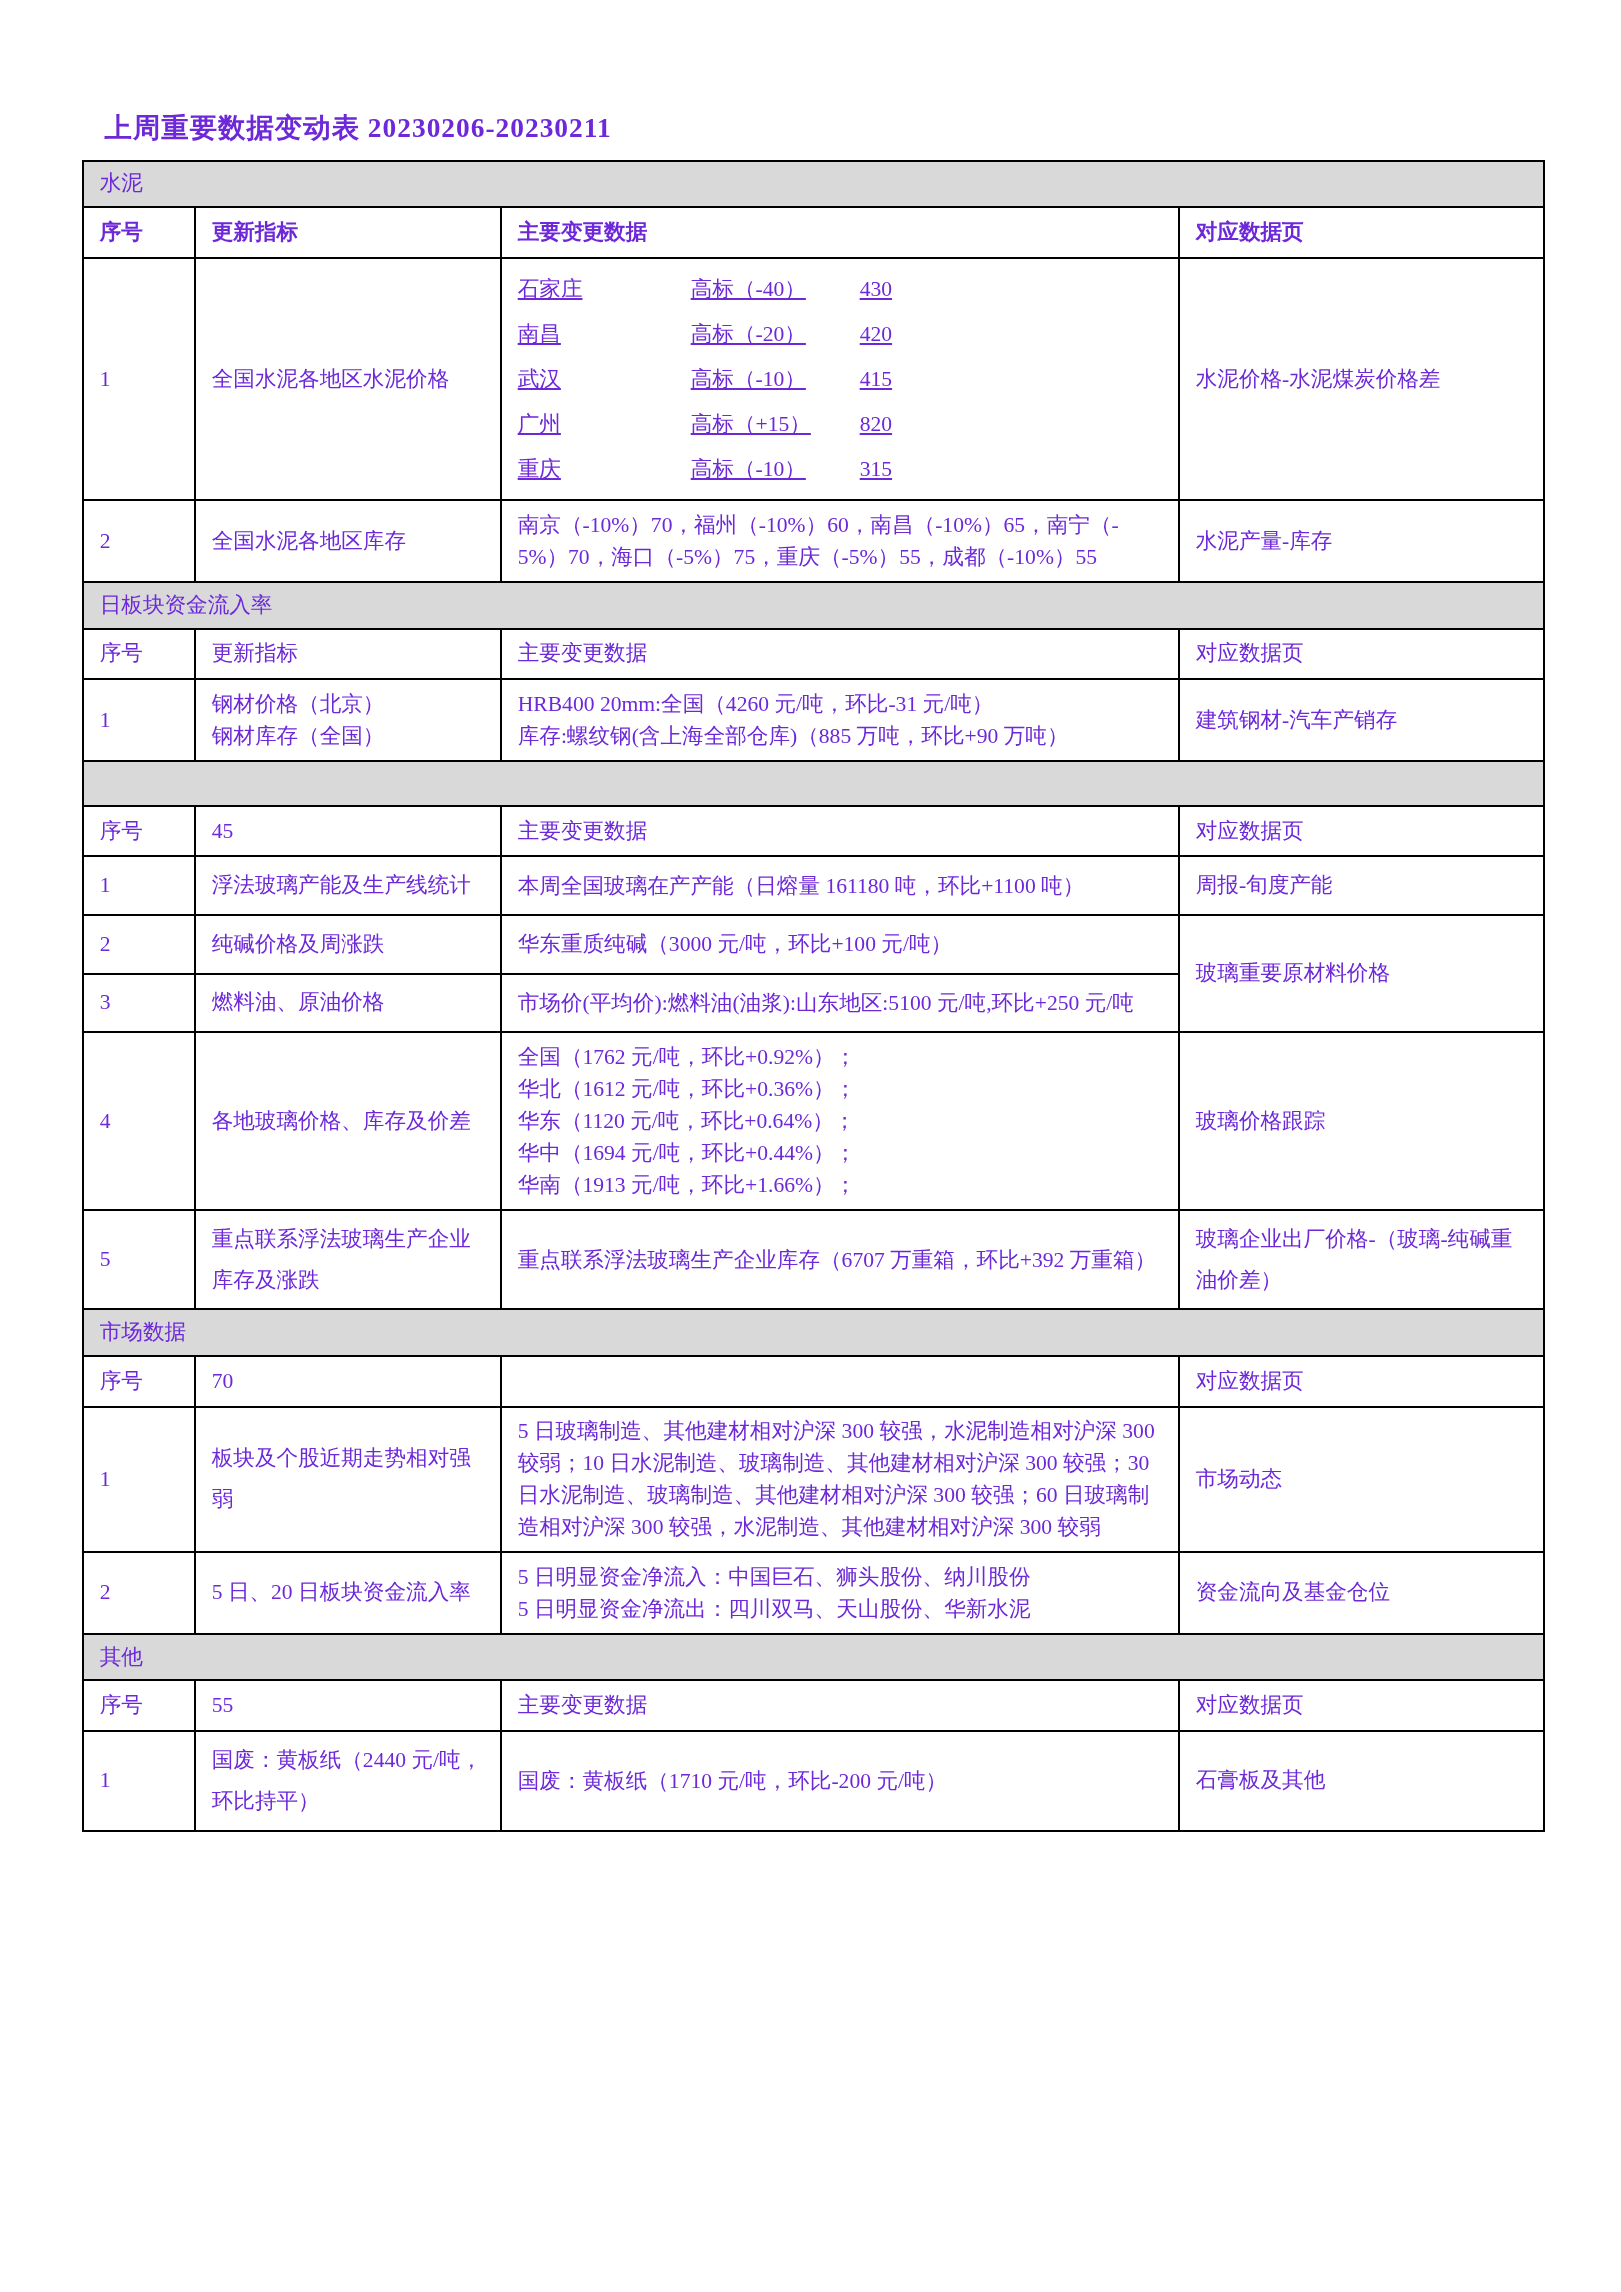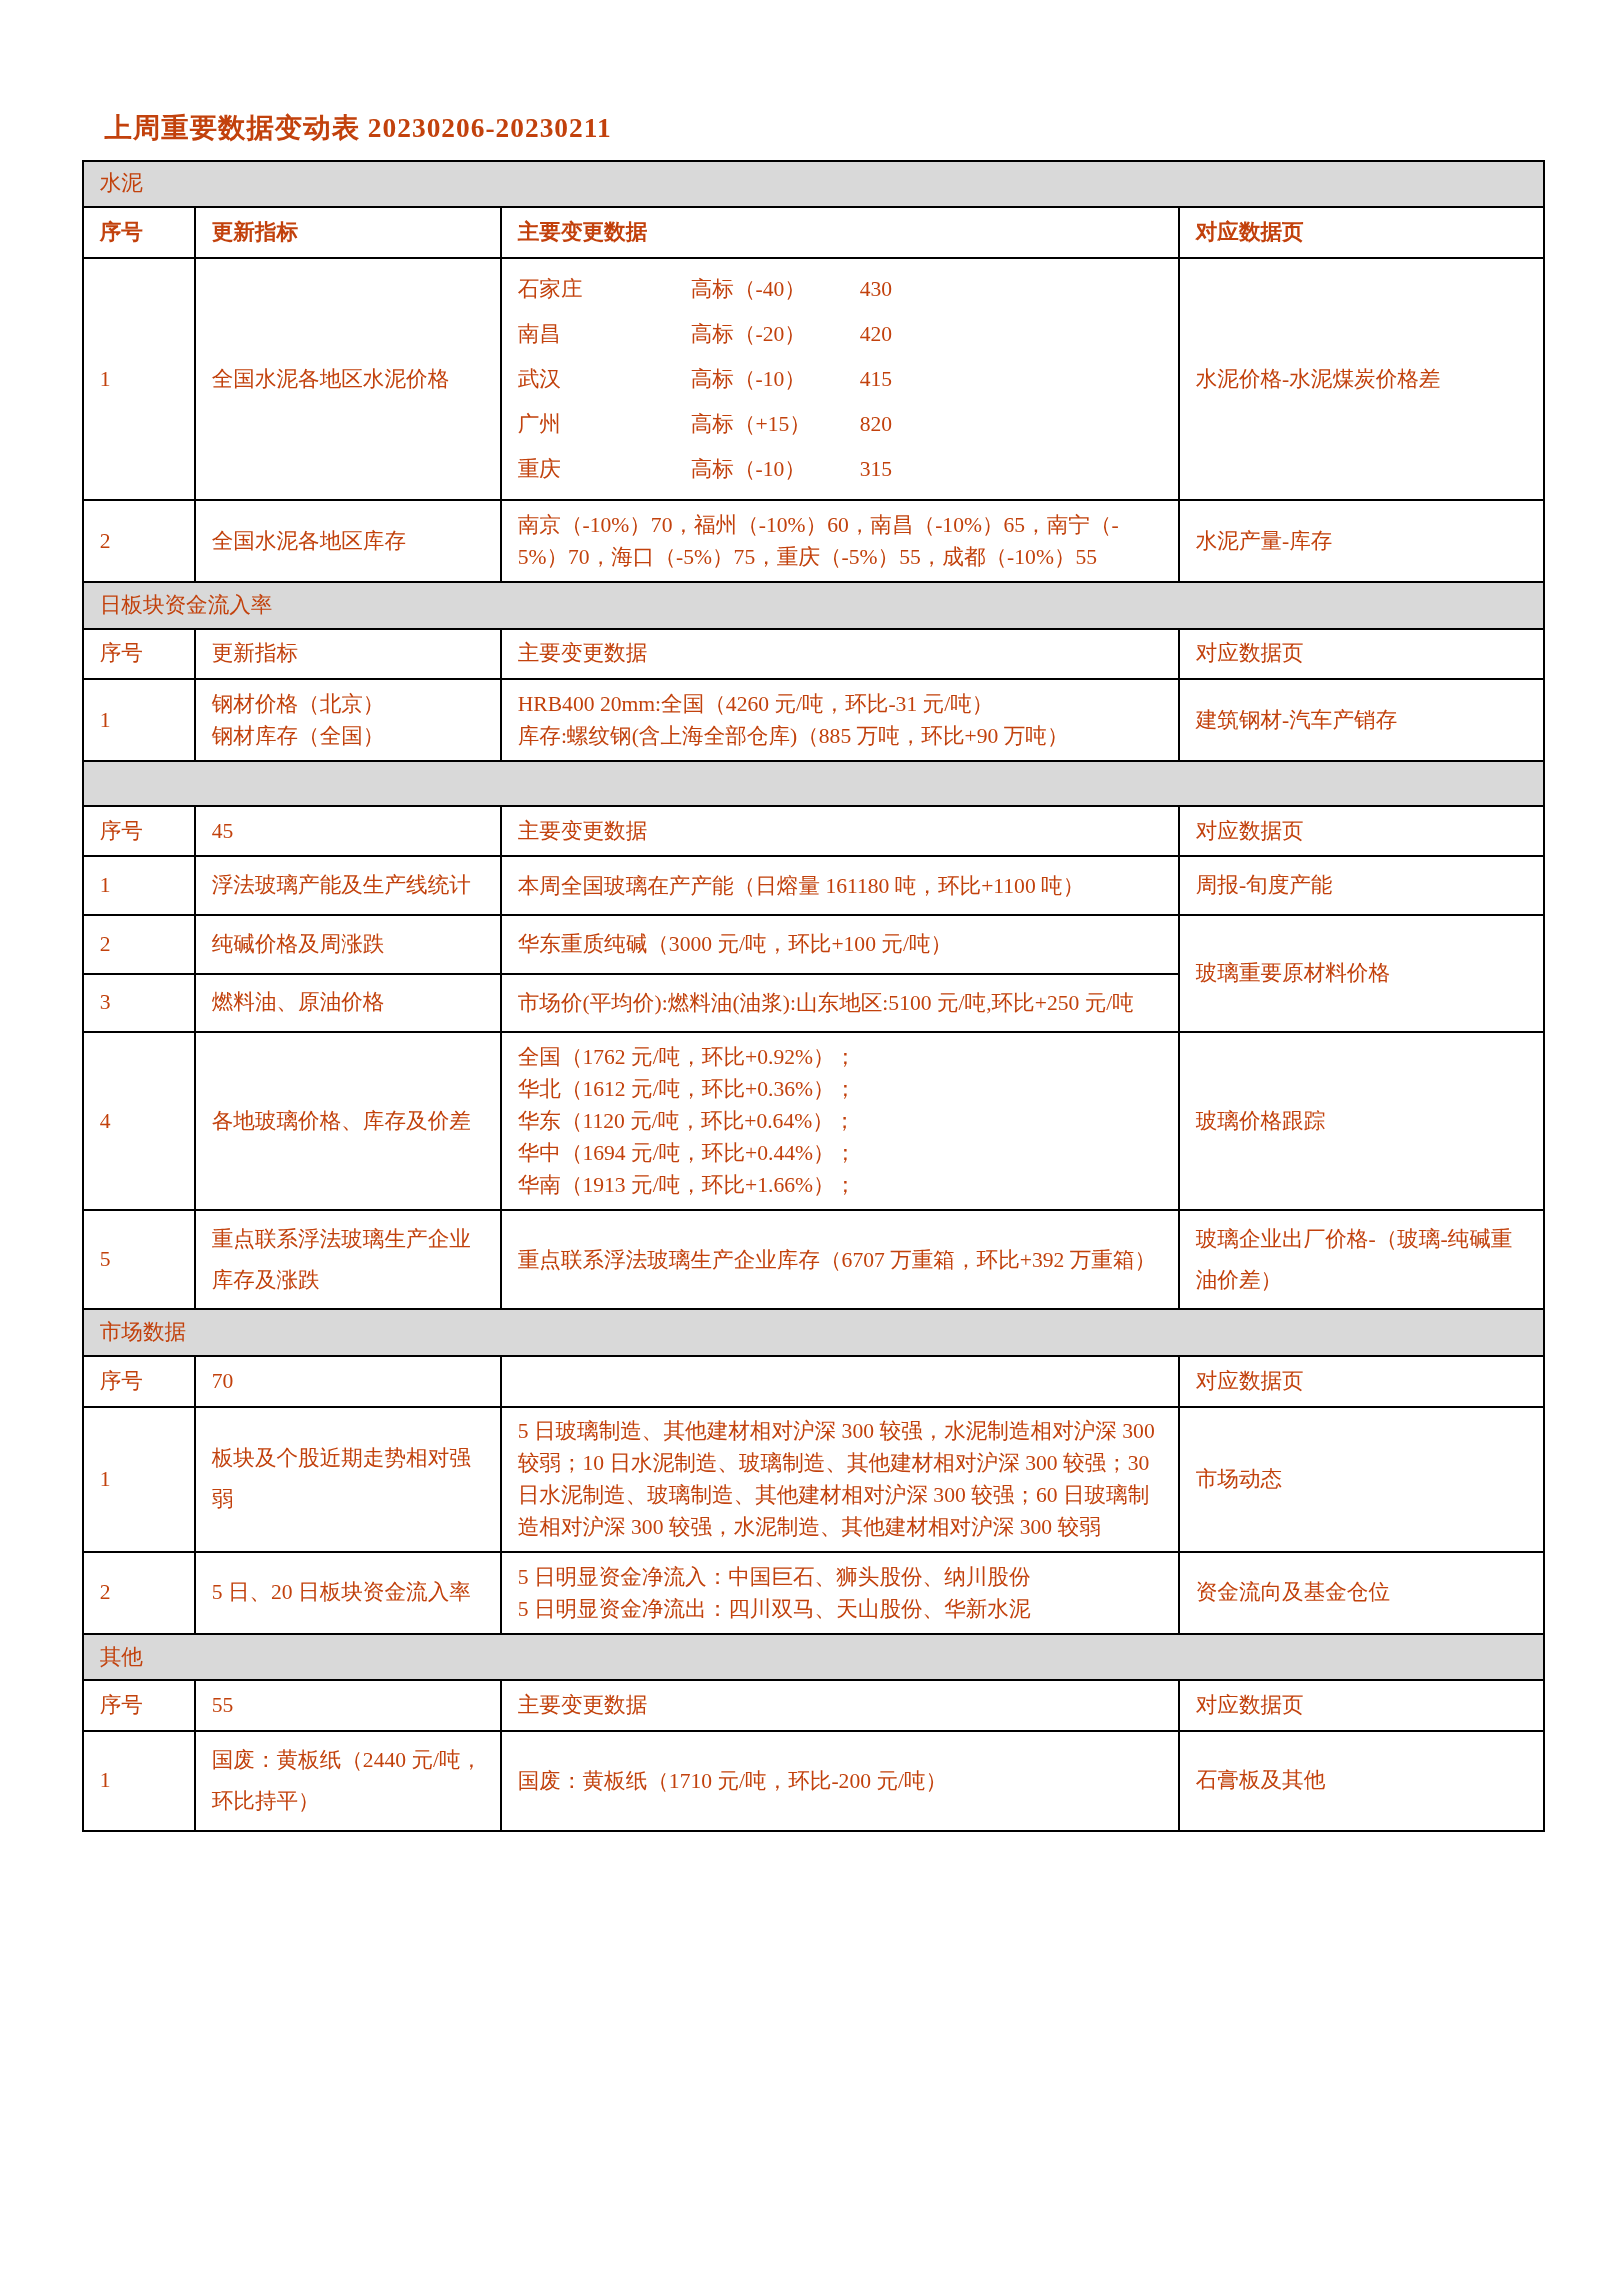--- a/index.html
+++ b/index.html
@@ -3,21 +3,21 @@
 <meta charset="utf-8">
 <style>
   html,body { margin:0; padding:0; background:#ffffff; }
   .page {
     position:relative;
     width:1621px; height:2293px;
     background:#ffffff;
     box-sizing:border-box;
     padding:110px 78px 0 82px;
     font-family:"Liberation Serif","DejaVu Serif",serif;
-    color:#c2410c;
+    color:#6d28d9;
   }
   .title {
     font-size:27.4px;
     font-weight:bold;
     margin:0 0 13.7px 22.5px;
     letter-spacing:1px;
   }
   table.main {
     border-collapse:collapse;
     table-layout:fixed;
@@ -42,21 +42,21 @@
     line-height:29px;
     padding:7.8px 15.7px;
   }
   tr.band-empty td {
     background:#d9d9d9;
     height:43px;
     padding:0;
   }
   tr.hrow td { height:33px; line-height:33px; }
   tr.hrow-bold td { font-weight:bold; }
-  .cline { display:flex; line-height:45px; }
+  .cline { display:flex; line-height:45px;text-decoration:underline; }
   .cline .city  { display:inline-block; width:173px; flex:none; }
   .cline .grade { display:inline-block; width:169px; flex:none; }
   .cline .val   { display:inline-block; }
   .mline { line-height:32px; }
 </style>
 </head>
 <body>
 
 <div class="page">
 

